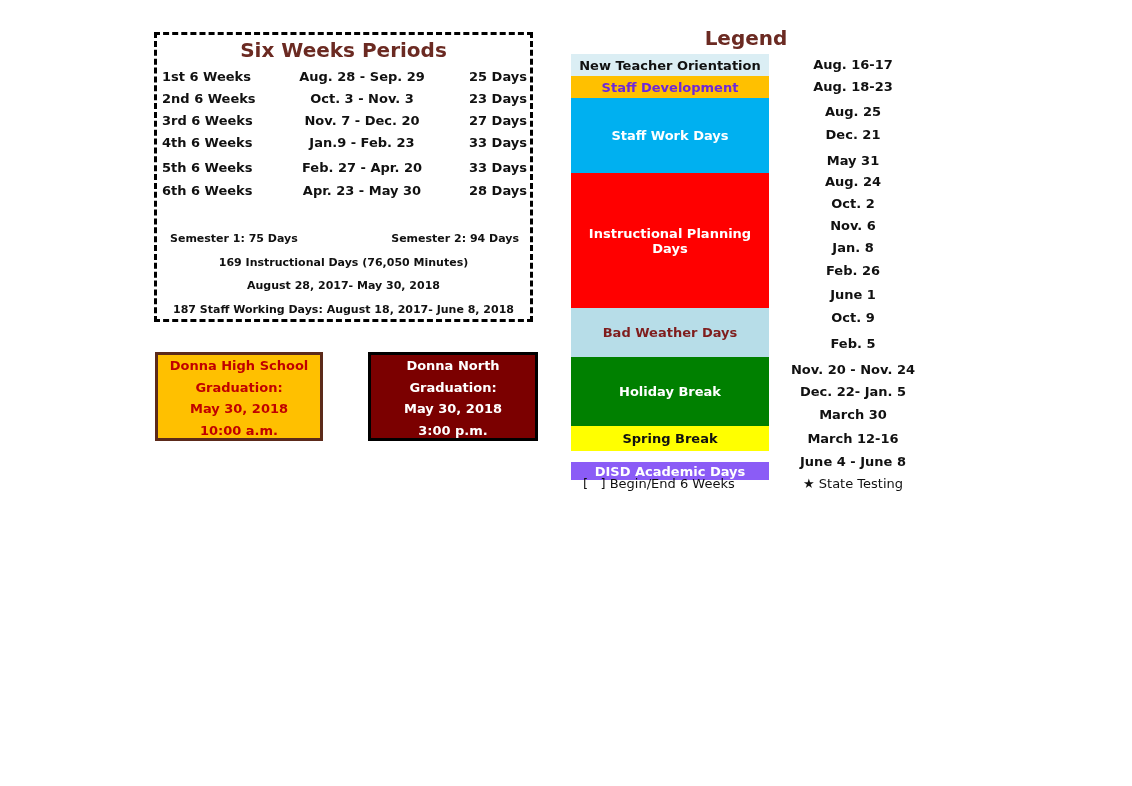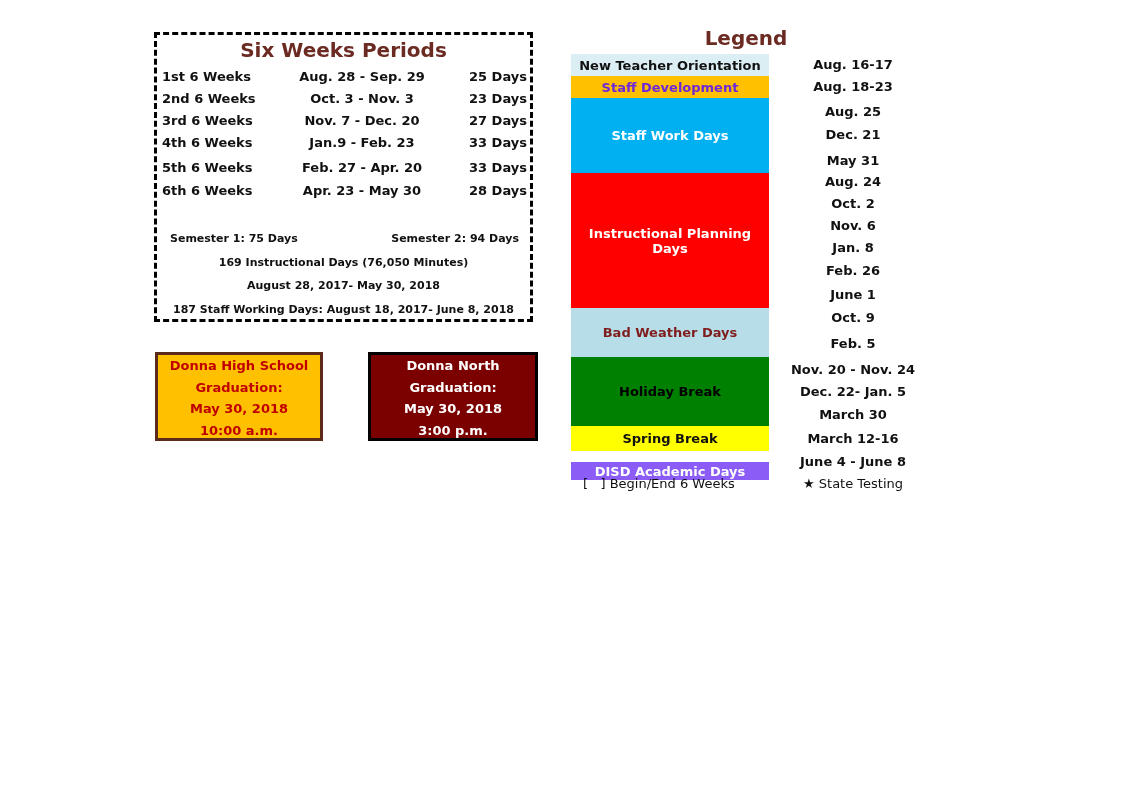--- a/index.html
+++ b/index.html
@@ -99,21 +99,21 @@
   <div>3:00 p.m.</div>
 </div>
 
 <div class="legend-title">Legend</div>
 
 <div class="lg" style="top:54px; height:22px; background:#dbeef4; color:#111;">New Teacher Orientation</div>
 <div class="lg" style="top:76px; height:22px; background:#ffc000; color:#6d28d9;text-align:right;">Staff Development</div>
 <div class="lg" style="top:98px; height:75px; background:#00b0f0; color:#fff;">Staff Work Days</div>
 <div class="lg" style="top:173px; height:135px; background:#ff0000; color:#fff; justify-content:flex-start;">Instructional Planning Days</div>
 <div class="lg" style="top:308px; height:49px; background:#b7dde8; color:#7f1d1d;">Bad Weather Days</div>
-<div class="lg" style="top:357px; height:69px; background:#008000; color:#000000;">Holiday Break</div>
+<div class="lg" style="top:357px; height:69px; background:#008000; color:#ffffff;">Holiday Break</div>
 <div class="lg" style="top:426px; height:25px; background:#ffff00; color:#111;">Spring Break</div>
 <div class="lg" style="top:462px; height:18px; background:#8b5cf6; color:#fff;">DISD Academic Days</div>
 
 <div class="ld" style="top:57px;">Aug. 16-17</div>
 <div class="ld" style="top:79px;">Aug. 18-23</div>
 <div class="ld" style="top:104px;">Aug. 25</div>
 <div class="ld" style="top:127px;">Dec. 21</div>
 <div class="ld" style="top:153px;">May 31</div>
 <div class="ld" style="top:174px;">Aug. 24</div>
 <div class="ld" style="top:196px;">Oct. 2</div>

